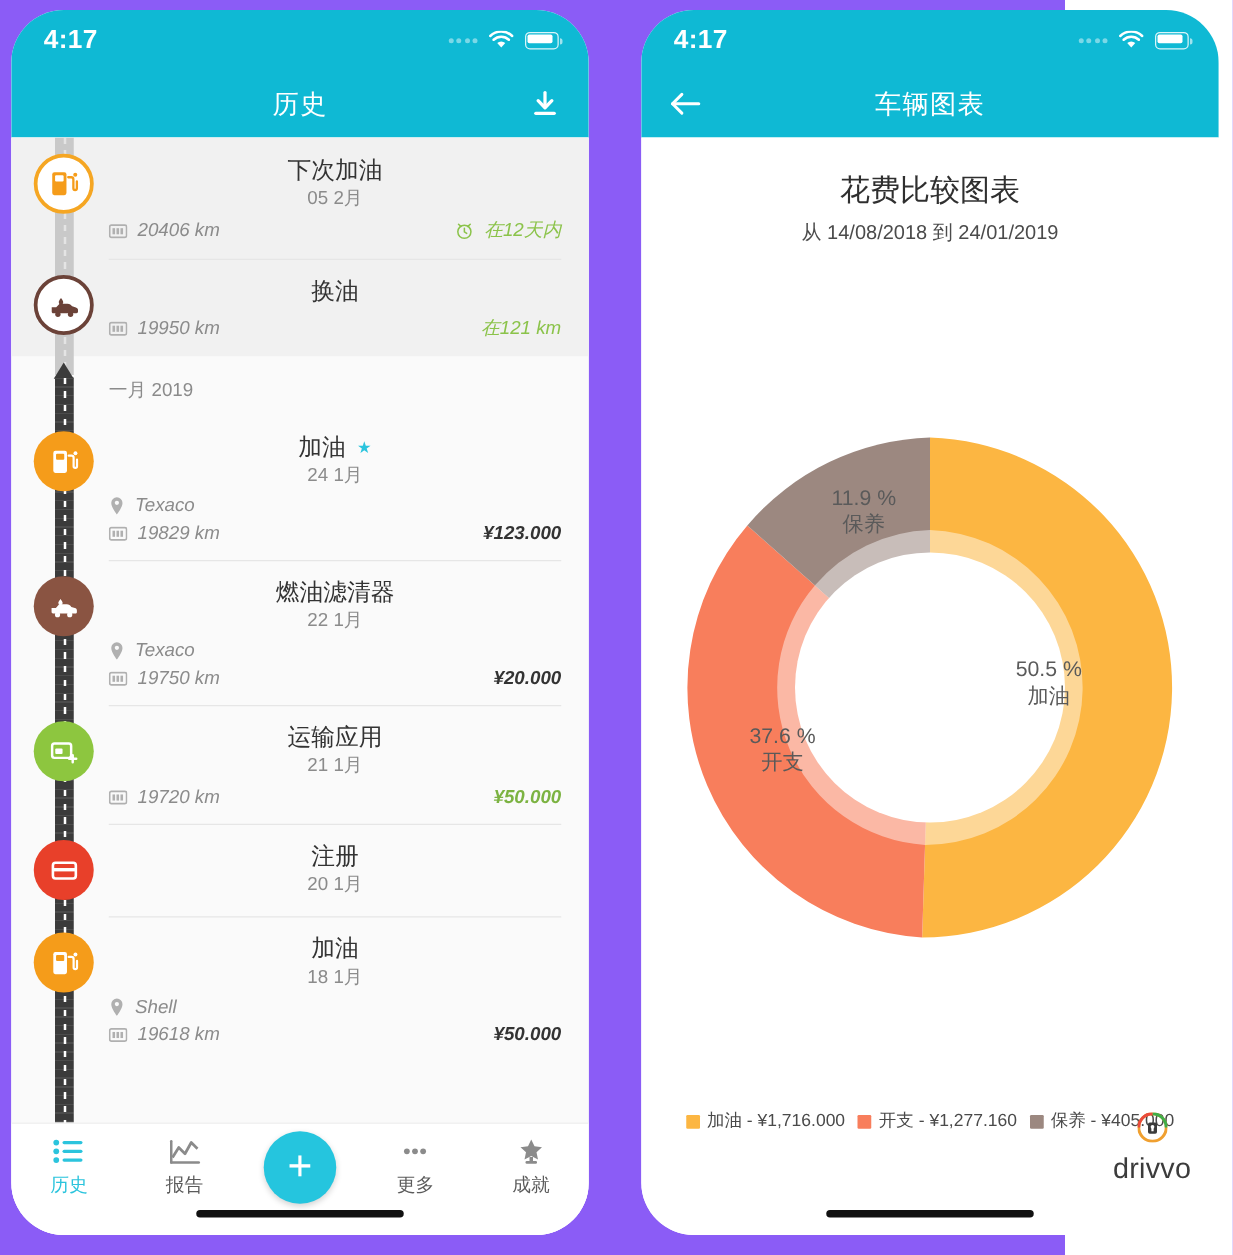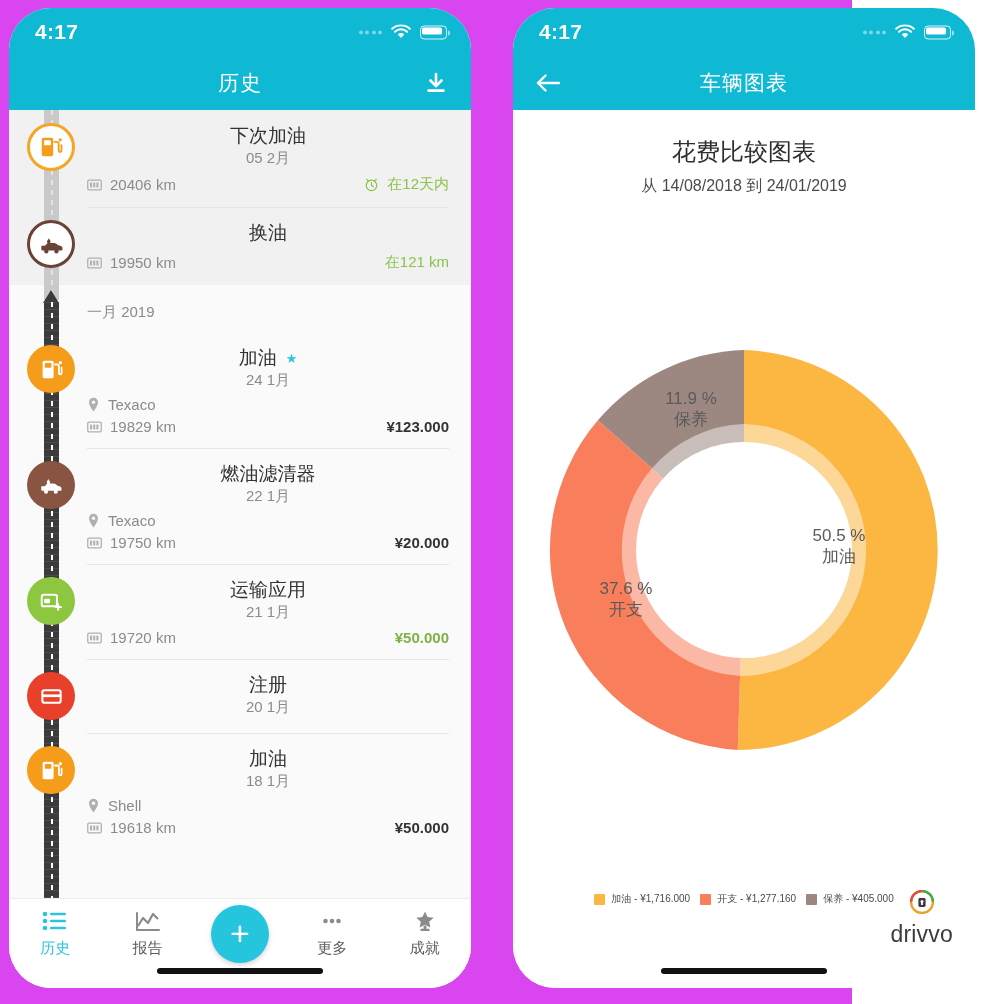--- a/index.html
+++ b/index.html
@@ -2,21 +2,21 @@
 <html><head>
 <meta charset="utf-8">
 <style>
   * { box-sizing: border-box; margin: 0; padding: 0; }
   html, body {
     width: 986px; height: 1004px;
     background: #ffffff;
     font-family: "Liberation Sans", "DejaVu Sans", sans-serif;
     overflow: hidden;
   }
-  .stage { position: relative; width: 852px; height: 1004px; background:#d946ef; }
+  .stage { position: relative; width: 852px; height: 1004px; background:#8b5cf6; }
 
   
   .phone {
     position: absolute;
     top: 8px;
     width: 462px;
     height: 980px;
     background: #fff;
     border-radius: 42px;
     overflow: hidden;
@@ -138,20 +138,21 @@
   }
   .bullet.hollow { background:#ffffff; border: 3px solid #f5a623; }
   .bullet.hollow-brown { background:#ffffff; border: 3px solid #6b4238; }
 
   .row-head { display:flex; align-items:center; justify-content:space-between;flex-direction:column; }
   .row-title { font-size: 19px; color: #333; display:flex; align-items:center; gap: 9px; }
   .row-date { font-size: 15px; color:#8b8b8b; white-space:nowrap; }
   .row-sub {
     display:flex; align-items:center; justify-content:space-between;
     margin-top: 7px;
+    font-style: italic;
   }
   .sub-left { display:flex; align-items:center; gap: 8px; font-size:15px; color:#8b8b8b; }
   .sub-right { font-size: 15px; color:#333; font-weight: bold; white-space:nowrap; }
   .sub-right.green { color:#7cb342; }
   .sub-right.greenlight { color:#8bc34a; font-weight:normal; }
   .month-header {
     padding: 18px 22px 10px 78px;
     font-size: 15px;
     color: #8b8b8b;
   }
@@ -186,21 +187,21 @@
   
   .chart-body { position:relative; height: 878px; background:#fff; }
   .chart-title { text-align:center; font-size:24px; color:#2f2f2f; padding-top: 26px; }
   .chart-sub { text-align:center; font-size:16px; color:#4b4b4b; padding-top: 8px; }
   .donut-wrap { position:absolute; left:0; right:0; top: 232px; display:flex; justify-content:center; }
   .legend {
     position:absolute; left: 14px; right: 14px; bottom: 82px;
     display:flex; align-items:center; justify-content:center;
     gap: 10px; flex-wrap: nowrap;
   }
-  .legend-item { display:flex; align-items:center; gap:6px; font-size:10px; color:#4a4a4a; white-space:nowrap; }
+  .legend-item { display:flex; align-items:center; gap:6px; font-size:14px; color:#4a4a4a; white-space:nowrap; }
   .swatch { width: 11px; height: 11px; border-radius:1px; display:inline-block; }
   .brand {
     position:absolute; right: 22px; bottom: 40px;
     display:flex; align-items:center; gap:7px;flex-direction:column;
   }
   .brand-text { font-size: 23px; color:#3c3c3c; letter-spacing:.2px; }
 </style>
 </head>
 <body>
 

